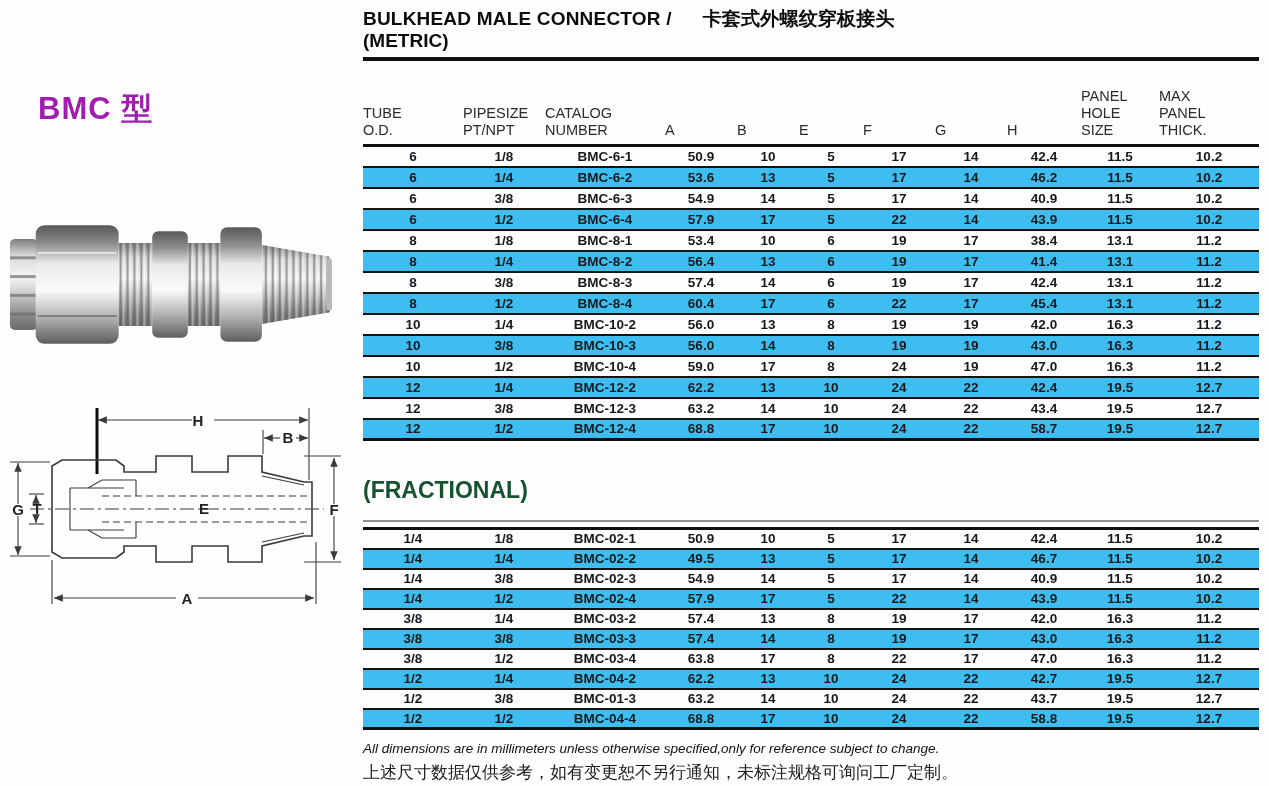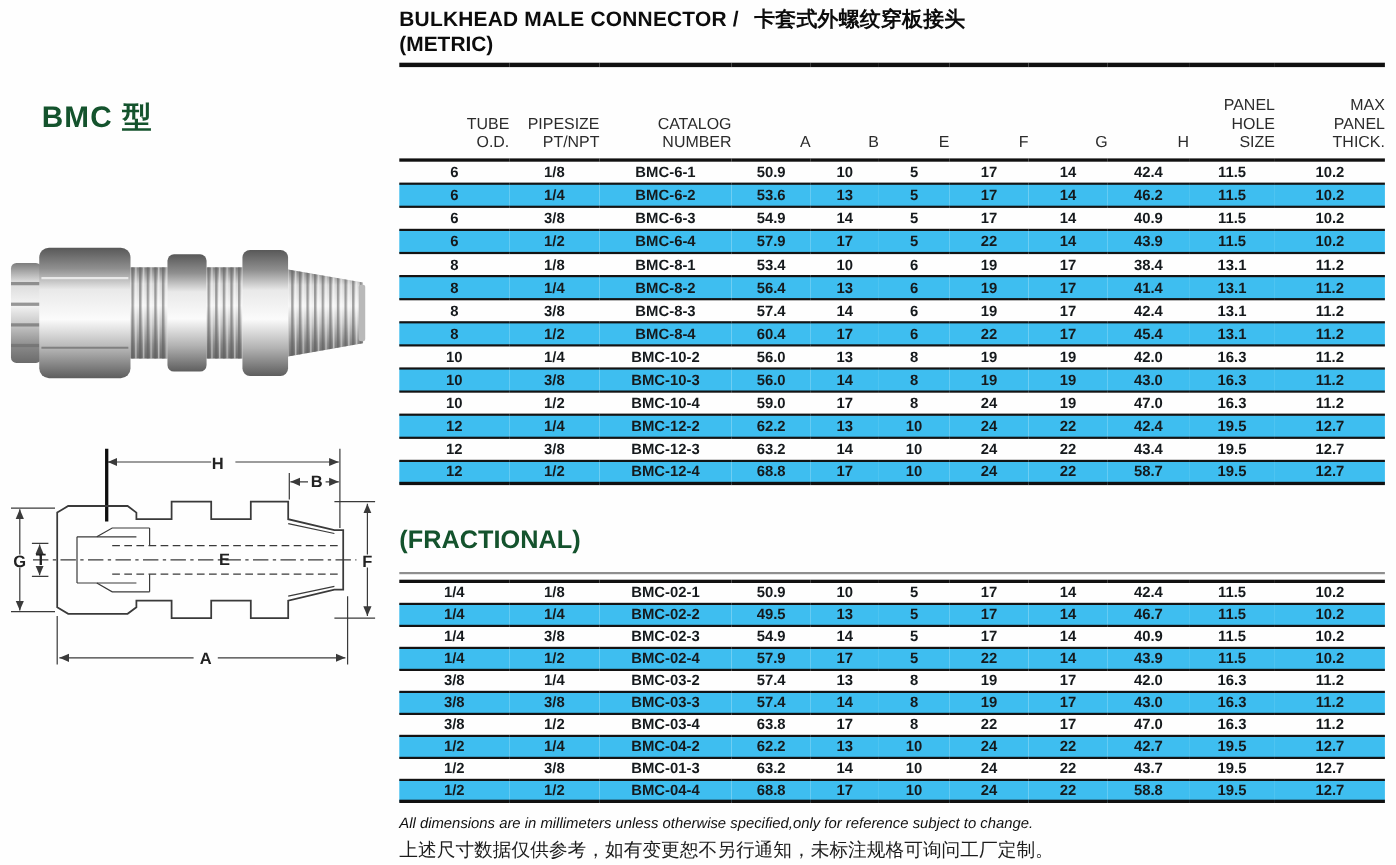--- a/index.html
+++ b/index.html
@@ -1,37 +1,37 @@
 <!DOCTYPE html>
 <html><head>
 <meta charset="utf-8">
 <style>
   html,body{margin:0;padding:0;background:#ffffff;}
   #page{position:relative;width:1269px;height:786px;background:#fefefe;overflow:hidden;
         font-family:"Liberation Sans","DejaVu Sans",sans-serif;color:#161616;}
 
   
-  #model-label{position:absolute;left:38px;top:88px;font-size:27px;font-weight:bold;letter-spacing:1px;color:#14532d;}
+  #model-label{position:absolute;left:38px;top:88px;font-size:31px;font-weight:bold;letter-spacing:1px;color:#a21caf;}
   #product-photo{position:absolute;left:8px;top:216px;width:326px;height:136px;}
   #tech-drawing{position:absolute;left:4px;top:392px;width:350px;height:232px;}
   .dim-label{font-size:15px;font-weight:bold;fill:#222;font-family:"Liberation Sans","DejaVu Sans",sans-serif;}
 
   
   #main{position:absolute;left:363px;top:8px;width:896px;}
-  .title-row{display:flex;align-items:baseline;gap:14px;}
+  .title-row{display:flex;align-items:baseline;gap:31px;}
   .title-en,.title-zh{font-size:19px;font-weight:bold;letter-spacing:.2px;line-height:22px;color:#0c0c0c;}
   .subtitle{font-size:19px;font-weight:bold;line-height:22px;color:#0c0c0c;}
 
   table{border-collapse:collapse;table-layout:fixed;width:896px;margin:0;}
   #metric-table{margin-top:5px;border-top:4px solid #101010;border-bottom:3px solid #101010;}
   #fractional-table{border-top:3px solid #101010;border-bottom:3px solid #101010;}
   col.c1{width:100px}col.c2{width:82px}col.c3{width:120px}col.c4{width:72px}col.c5{width:62px}
   col.c6{width:64px}col.c7{width:72px}col.c8{width:72px}col.c9{width:74px}col.c10{width:78px}col.c11{width:100px}
 
-  thead th{vertical-align:bottom;text-align:right;font-weight:normal;font-size:14.5px;line-height:1.18;
+  thead th{vertical-align:bottom;text-align:left;font-weight:normal;font-size:14.5px;line-height:1.18;
            color:#2b2b2b;white-space:pre-line;padding:6px 0 5px 0;height:72px;border-bottom:3px solid #101010;}
   tbody td{text-align:center;font-size:13.5px;font-weight:bold;color:#15191c;padding:0;}
   #metric-table tbody tr{height:21px;}
   #fractional-table tbody tr{height:20px;}
   tbody tr + tr{border-top:2px solid #131313;}
 
   #fractional-heading{margin-top:36px;font-size:23px;font-weight:bold;color:#14532d;}
   .double-rule{margin-top:16px;width:896px;height:5px;border-top:2px solid #8e8e8e;}
 
   #notes{margin-top:9px;}

